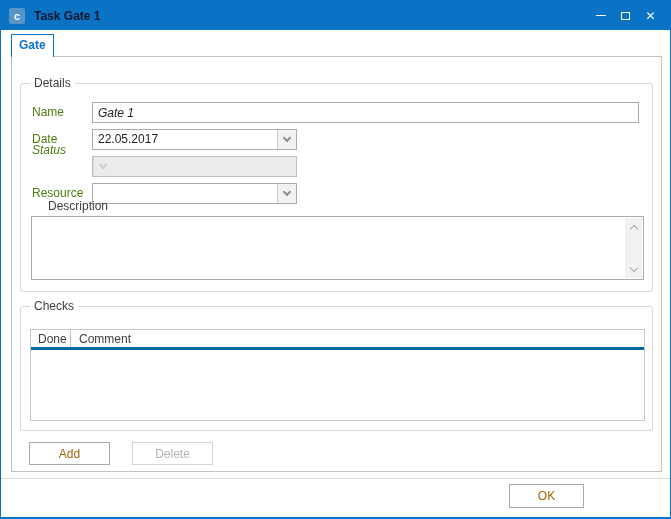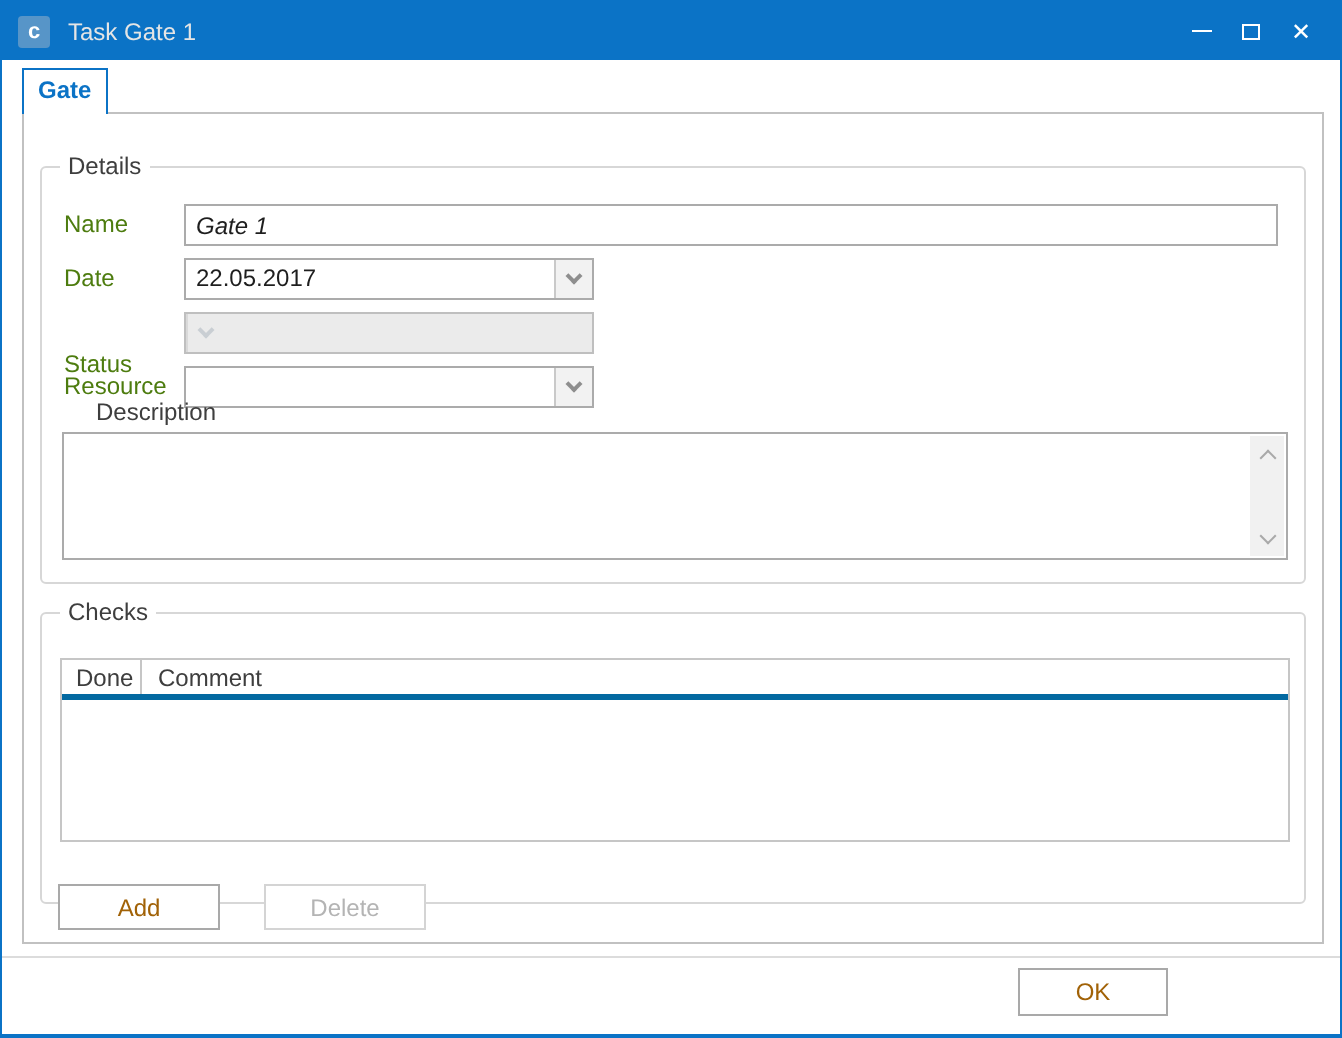--- a/index.html
+++ b/index.html
@@ -18,21 +18,21 @@
   .titlebar {
     position:absolute; top:0; left:0; right:0; height:29px;
     background:var(--accent);
     display:flex; align-items:center; padding-left:8px;
   }
   .app-icon {
     width:16px; height:16px; background:#5795c8; border-radius:2px;
     color:#fff; font-weight:bold; font-size:11px;
     display:flex; align-items:center; justify-content:center;
   }
-  .title-text { color:#e5e5e5; margin-left:9px; }
+  .title-text { color:#0f172a; margin-left:9px;font-weight:bold; }
   .win-controls {
     position:absolute; right:7px; top:0; height:29px;
     display:flex; align-items:center;
   }
   .win-btn {
     width:25px; height:29px;
     display:flex; align-items:center; justify-content:center;
     background:transparent; border:none; cursor:default;
   }
   .min-glyph { width:10px; height:1px; background:#fff; }
@@ -48,30 +48,30 @@
   
   .panel {
     position:absolute; left:10px; top:55px; width:651px; height:416px;
     border:1px solid #c1c1c1; background:#fff;
   }
   .groupbox {
     position:absolute; left:8px; right:8px;
     border:1px solid #d7d7d7; border-radius:3px; background:#fff;
   }
   .gb-details { top:26px; height:209px; }
-  .gb-checks  { top:249px; height:146px; }
+  .gb-checks  { top:249px; height:125px; }
   .legend {
     position:absolute; top:-8px; left:9px; background:#fff;
     padding:0 4px; color:#3e3e3e; line-height:15px;
   }
   .lbl {
     position:absolute; left:11px; height:21px; line-height:21px; color:#4d7c0f;
   }
   .lbl-name { top:18px; } .lbl-date { top:45px; }
-  .lbl-status { top:88px; } .lbl-resource { top:99px; }
+  .lbl-status { top:56px;font-style:italic; } .lbl-resource { top:99px; }
   .input-name {
     position:absolute; left:71px; right:13px; top:18px; height:21px;
     border:1px solid #ababab; background:#fff; color:#1e1e1e;
     font-family:"Liberation Sans", sans-serif; font-size:12px; padding:0 5px;font-style:italic;
   }
   .combo {
     position:absolute; left:71px; width:205px; height:21px;
     border:1px solid #ababab; background:#fff;
     display:flex; align-items:stretch;
   }

